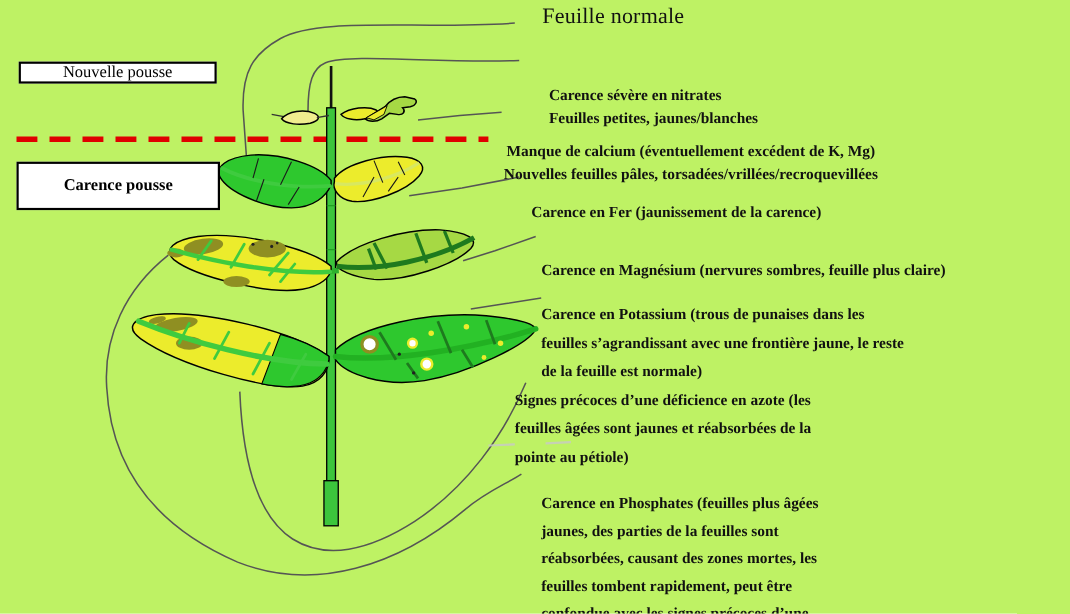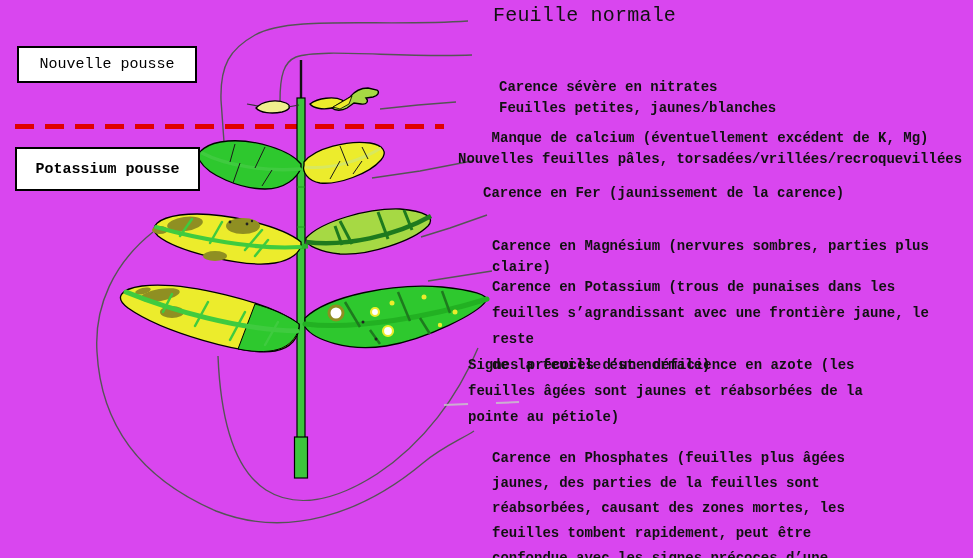--- a/index.html
+++ b/index.html
@@ -1,18 +1,18 @@
 <!DOCTYPE html>
 <html style="--leaf-green: #2ec82e; --leaf-yellow: #ecec2c; --leaf-pale-yellow: #f0ee8e; --leaf-light-green: #a6d944; --vein-dark-green: #1e7a1e; --patch-olive: #8f8f22; --stem-green: #3cc53c; --midrib-green: #3fcb3f; --divider-red: #e00000; --pointer-gray: #555555;"><head>
 <meta charset="utf-8">
 <style>
   html,body{margin:0;padding:0;background:#fff;}
   .canvas{
-    position:relative;width:973px;height:558px;background:#d946ef;overflow:hidden;
-    font-family:Liberation Mono, monospace;color:#000;
+    position:relative;width:973px;height:558px;background:#bef264;overflow:hidden;
+    font-family:Liberation Serif, serif;color:#000;
   }
   .canvas svg{position:absolute;left:0;top:0;}
   .abs{position:absolute;}
   .page-title{font-size:20px;font-weight:400;letter-spacing:.2px;color:#111;white-space:pre;}
   .ann{font-size:14px;font-weight:700;color:#111;white-space:pre-line;margin-top:34px;}
   .lh21{line-height:21px;}
   .lh25{line-height:25px;}
   .lh26{line-height:26px;}
   .label-box{
     border:2px solid #000;background:#fff;display:flex;align-items:center;justify-content:center;
@@ -130,37 +130,37 @@
         <circle cx="455" cy="312" r="2.5" fill="var(--leaf-yellow)"></circle>
         <circle cx="440" cy="325" r="2.2" fill="var(--leaf-yellow)"></circle>
         <circle cx="363" cy="322" r="1.5" fill="#222"></circle>
         <circle cx="376" cy="339" r="1.5" fill="#222"></circle>
       </g>
     </g>
   </svg>
 
   <div class="abs page-title" style="left:493px;top:4px;">Feuille normale</div>
 
-  <div class="abs label-box" style="left:17px;top:46px;width:180px;height:37px;">
+  <div class="abs label-box" style="left:17px;top:56px;width:180px;height:20px;">
     <span>Nouvelle pousse</span>
   </div>
 
   <div class="abs label-box bold" style="left:15px;top:147px;width:185px;height:44px;">
-    <span>Potassium pousse</span>
+    <span>Carence pousse</span>
   </div>
 
   <div class="abs ann lh21" style="left:499px;top:43px;">Carence sévère en nitrates
 Feuilles petites, jaunes/blanches</div>
 
   <div class="abs ann lh21" style="left:458px;top:94px;text-align:center;">Manque de calcium (éventuellement excédent de K, Mg)
 Nouvelles feuilles pâles, torsadées/vrillées/recroquevillées</div>
 
   <div class="abs ann lh21" style="left:483px;top:149px;">Carence en Fer (jaunissement de la carence)</div>
 
-  <div class="abs ann lh21" style="left:492px;top:202px;">Carence en Magnésium (nervures sombres, parties plus claire)</div>
+  <div class="abs ann lh21" style="left:492px;top:202px;">Carence en Magnésium (nervures sombres, feuille plus claire)</div>
 
   <div class="abs ann lh26" style="left:492px;top:240px;">Carence en Potassium (trous de punaises dans les
 feuilles s’agrandissant  avec une frontière jaune, le reste
 de la feuille est normale)</div>
 
   <div class="abs ann lh26" style="left:468px;top:318px;">Signes précoces d’une déficience en azote (les
 feuilles âgées sont jaunes et réabsorbées de la
 pointe au pétiole)</div>
 
   <div class="abs ann lh25" style="left:492px;top:412px;">Carence en Phosphates (feuilles plus âgées

